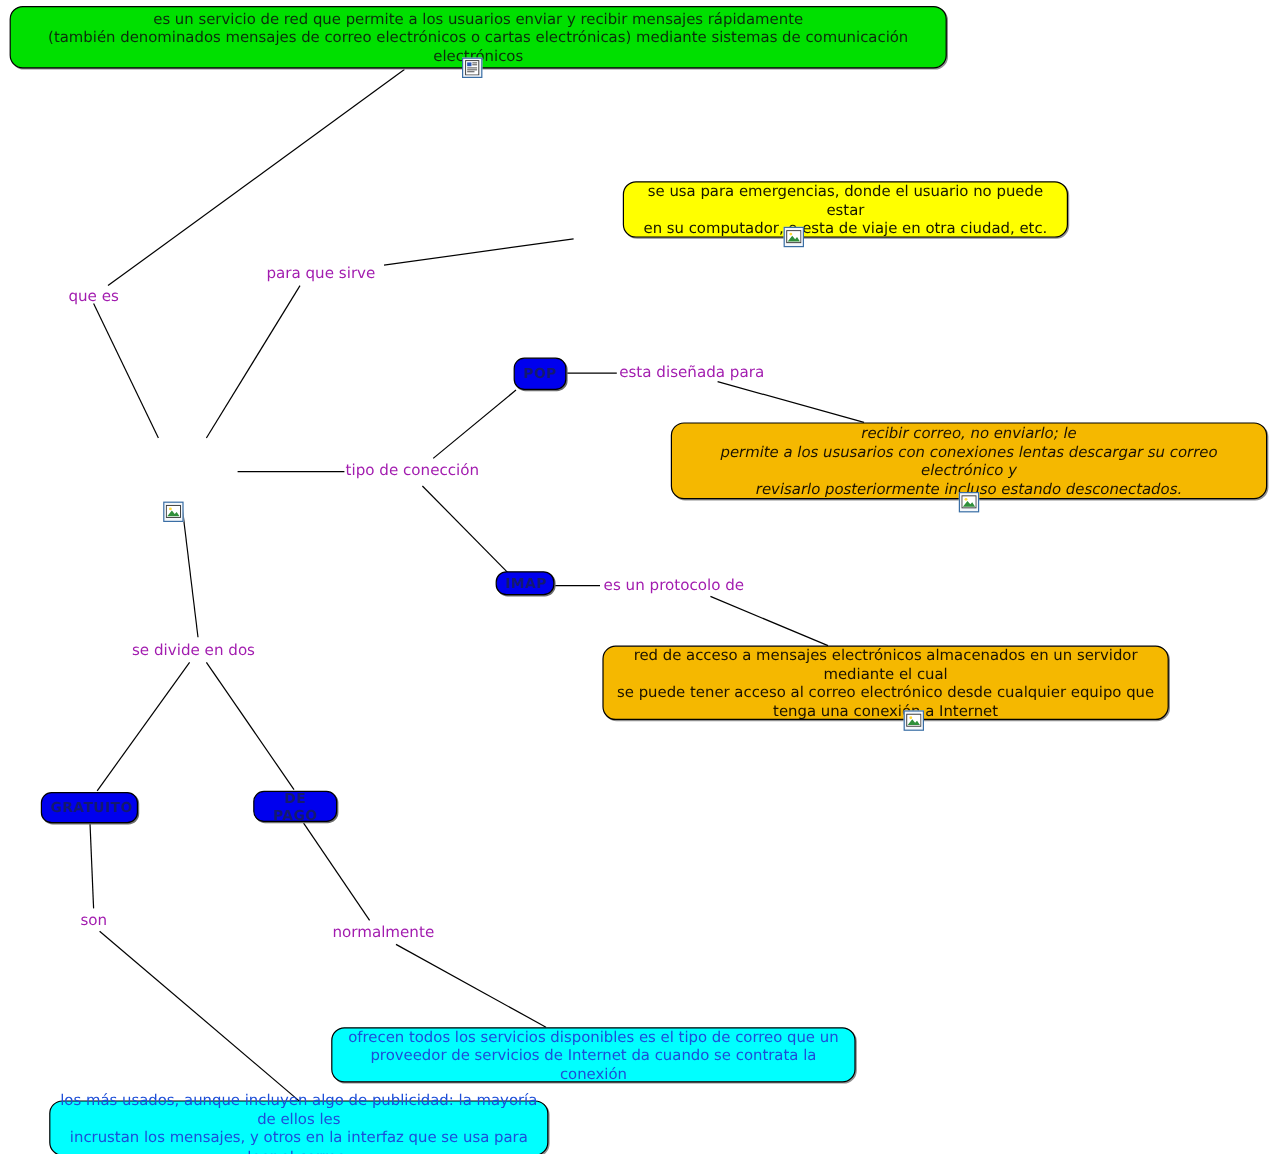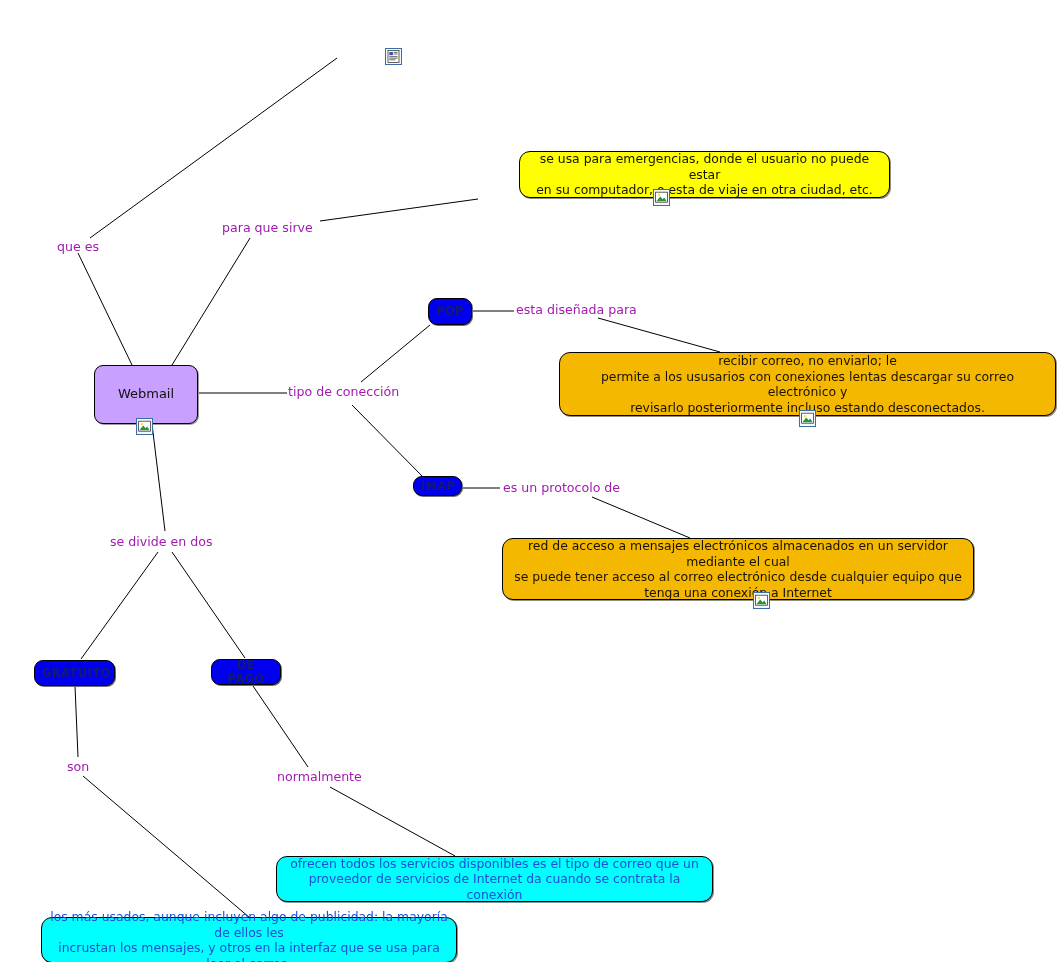--- a/index.html
+++ b/index.html
@@ -145,20 +145,24 @@
       <line x1="172" y1="552" x2="245" y2="658"></line>
 
       <line x1="75" y1="686" x2="78" y2="757"></line>
       <line x1="83" y1="776" x2="250" y2="918"></line>
 
       <line x1="253" y1="686" x2="308" y2="767"></line>
       <line x1="330" y1="787" x2="455" y2="856"></line>
     </g>
   </svg>
 
+  <div class="node n-green" style="left:8px; top:5px; width:781px; height:52px;">
+    <span class="txt">es un servicio de red que permite a los usuarios enviar y recibir mensajes rápidamente
+(también denominados mensajes de correo electrónicos o cartas electrónicas) mediante sistemas de comunicación electrónicos</span>
+  </div>
   <div class="attach" style="left:385px; top:48px;">
     <svg viewBox="0 0 13 13" xmlns="http://www.w3.org/2000/svg">
       <rect x="1" y="0.5" width="11" height="12" fill="#ffffff" stroke="#3a3a3a" stroke-width="0.8"></rect>
       <rect x="2.3" y="2" width="3.6" height="3.2" fill="#2d56b5"></rect>
       <line x1="6.6" y1="2.4" x2="10.6" y2="2.4" stroke="#444" stroke-width="0.8"></line>
       <line x1="6.6" y1="4" x2="10.6" y2="4" stroke="#444" stroke-width="0.8"></line>
       <line x1="2.3" y1="6.6" x2="10.6" y2="6.6" stroke="#444" stroke-width="0.8"></line>
       <line x1="2.3" y1="8.2" x2="10.6" y2="8.2" stroke="#444" stroke-width="0.8"></line>
       <line x1="2.3" y1="9.8" x2="8.4" y2="9.8" stroke="#444" stroke-width="0.8"></line>
     </svg>
@@ -169,40 +173,37 @@
 en su computador, o esta de viaje en otra ciudad, etc.</span>
   </div>
   <div class="attach" style="left:653px; top:189px;">
     <svg viewBox="0 0 13 13" xmlns="http://www.w3.org/2000/svg">
       <rect x="0.6" y="1.2" width="11.8" height="10" fill="#ffffff" stroke="#3a3a3a" stroke-width="0.8"></rect>
       <circle cx="4" cy="4.1" r="1.2" fill="#ffd93a"></circle>
       <polygon points="1.4,10.2 5.2,5.4 7.6,8.3 9.2,6.6 11.6,10.2" fill="#2f8f3a"></polygon>
     </svg>
   </div>
 
-  <div class="node n-concept" style="left:94px; top:365px; width:104px; height:59px;">
-    <span class="txt">Webmail</span>
-  </div>
   <div class="attach" style="left:136px; top:418px;">
     <svg viewBox="0 0 13 13" xmlns="http://www.w3.org/2000/svg">
       <rect x="0.6" y="1.2" width="11.8" height="10" fill="#ffffff" stroke="#3a3a3a" stroke-width="0.8"></rect>
       <circle cx="4" cy="4.1" r="1.2" fill="#ffd93a"></circle>
       <polygon points="1.4,10.2 5.2,5.4 7.6,8.3 9.2,6.6 11.6,10.2" fill="#2f8f3a"></polygon>
     </svg>
   </div>
 
   <div class="node n-proto" style="left:428px; top:298px; width:44px; height:27px;">
     <span class="txt">POP</span>
   </div>
 
   <div class="node n-proto" style="left:413px; top:476px; width:49px; height:20px;">
     <span class="txt">IMAP</span>
   </div>
 
-  <div class="node n-orange" style="left:559px; top:352px; width:497px; height:64px;">
+  <div class="node n-orange" style="left:559px; top:352px; width:497px; height:64px;font-style:italic;">
     <span class="txt">recibir correo, no enviarlo; le
 permite a los ususarios con conexiones lentas descargar su correo electrónico y
 revisarlo posteriormente incluso estando desconectados.</span>
   </div>
   <div class="attach" style="left:799px; top:410px;">
     <svg viewBox="0 0 13 13" xmlns="http://www.w3.org/2000/svg">
       <rect x="0.6" y="1.2" width="11.8" height="10" fill="#ffffff" stroke="#3a3a3a" stroke-width="0.8"></rect>
       <circle cx="4" cy="4.1" r="1.2" fill="#ffd93a"></circle>
       <polygon points="1.4,10.2 5.2,5.4 7.6,8.3 9.2,6.6 11.6,10.2" fill="#2f8f3a"></polygon>
     </svg>

